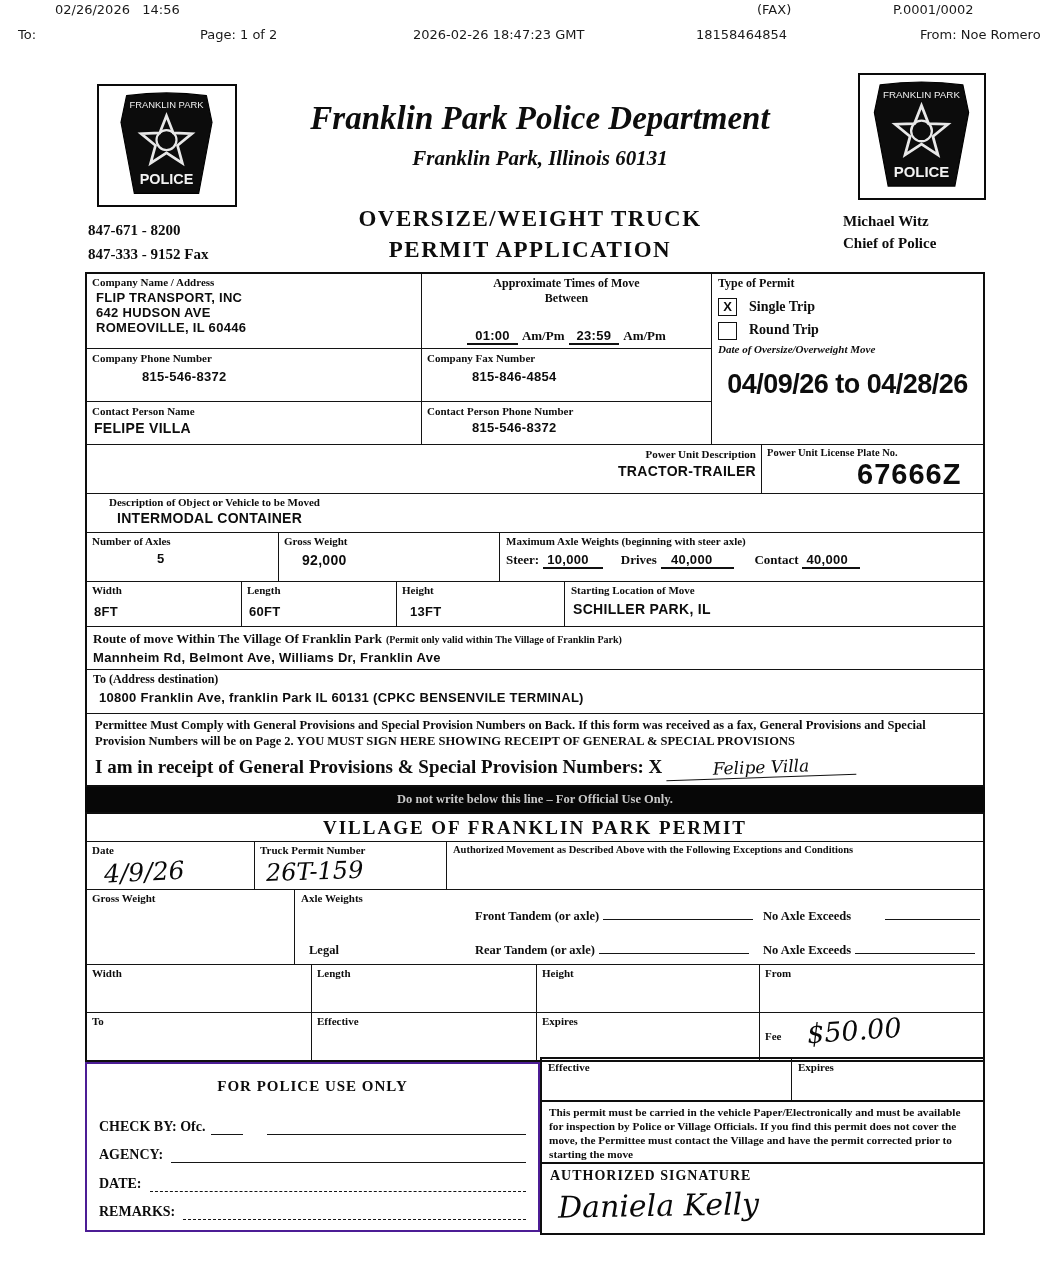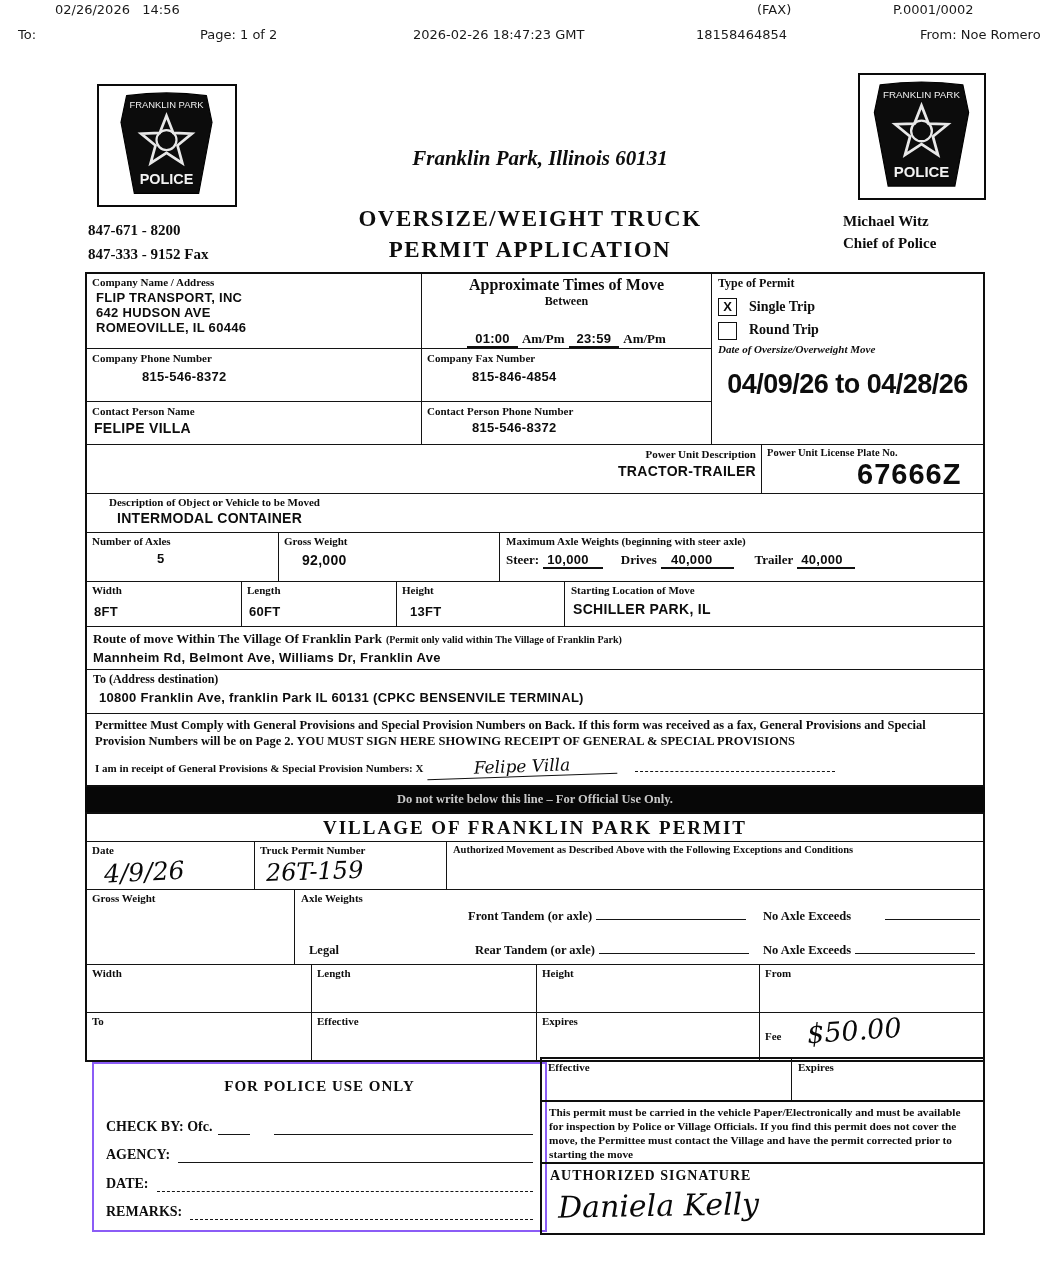--- a/index.html
+++ b/index.html
@@ -51,40 +51,41 @@
   <div class="abs" style="left:858px;top:73px;width:128px;height:127px;border:2.5px solid #0a0a0a;padding:3px;box-sizing:border-box;">
     <svg viewBox="0 0 100 100" width="117" height="115">
       <path d="M14 6 Q50 1 86 6 L91 30 L79 94 L21 94 L9 30 Z" fill="#0c0c0c" stroke="#000"></path>
       <text x="50" y="17" fill="#efefef" font-size="8.5" text-anchor="middle" font-family="Liberation Sans, sans-serif">FRANKLIN PARK</text>
       <polygon points="50,24 56.1,39.6 72.9,40.2 59.9,50.8 64.3,66.8 50,57.5 35.7,66.8 40.1,50.8 27.1,40.2 43.9,39.6" fill="none" stroke="#e8e8e8" stroke-width="2.4"></polygon>
       <circle cx="50" cy="46" r="9" fill="none" stroke="#e8e8e8" stroke-width="2"></circle>
       <text x="50" y="86" fill="#f2f2f2" font-size="13" font-weight="bold" text-anchor="middle" font-family="Liberation Sans, sans-serif">POLICE</text>
     </svg>
   </div>
 
+  <div class="abs" style="left:240px;top:100px;width:600px;text-align:center;font:bold italic 33px 'Liberation Serif',serif;">Franklin Park Police Department</div>
   <div class="abs" style="left:240px;top:146px;width:600px;text-align:center;font:bold italic 21px 'Liberation Serif',serif;">Franklin Park, Illinois 60131</div>
   <div class="abs" style="left:310px;top:206px;width:440px;text-align:center;font:bold 23px 'Liberation Serif',serif;letter-spacing:1.5px;">OVERSIZE/WEIGHT TRUCK</div>
   <div class="abs" style="left:310px;top:237px;width:440px;text-align:center;font:bold 23px 'Liberation Serif',serif;letter-spacing:1.5px;">PERMIT APPLICATION</div>
   <div class="abs serifb" style="left:88px;top:222px;font-size:15px;">847-671 - 8200</div>
   <div class="abs serifb" style="left:88px;top:246px;font-size:15px;">847-333 - 9152   Fax</div>
   <div class="abs serifb" style="left:843px;top:213px;font-size:15px;">Michael Witz</div>
   <div class="abs serifb" style="left:843px;top:235px;font-size:15px;">Chief of Police</div>
 
   <div class="abs" style="left:85px;top:272px;width:900px;height:515px;border:2px solid #0e0e0e;box-sizing:border-box;">
 
     <div class="cell br bb" style="left:0;top:0;width:335px;height:75px;padding:2px 5px;">
       <div class="lbl">Company Name / Address</div>
       <div class="val" style="margin:2px 0 0 4px;line-height:15px;">
         <div>FLIP TRANSPORT, INC</div>
         <div>642 HUDSON AVE</div>
         <div>ROMEOVILLE, IL 60446</div>
       </div>
     </div>
     <div class="cell br bb" style="left:335px;top:0;width:290px;height:75px;padding:2px 4px;text-align:center;">
-      <div class="lbl" style="font-size:16px;">Approximate Times of Move</div>
+      <div class="lbl" style="font-size:12px;">Approximate Times of Move</div>
       <div class="lbl" style="font-size:12px;">Between</div>
       <div style="margin-top:20px;">
         <span class="val" style="border-bottom:2px solid #111;padding:0 8px;">01:00</span>
         <span class="serifb" style="font-size:13px;">Am/Pm</span>
         <span class="val" style="border-bottom:2px solid #111;padding:0 8px;">23:59</span>
         <span class="serifb" style="font-size:13px;">Am/Pm</span>
       </div>
     </div>
     <div class="cell bb" style="left:625px;top:0;width:271px;height:171px;padding:2px 6px;">
       <div class="lbl" style="text-align:left;font-size:12px;">Type of Permit</div>
@@ -140,21 +141,21 @@
       <div class="lbl">Gross Weight</div>
       <div class="val" style="margin:5px 0 0 18px;font-size:14px;">92,000</div>
     </div>
     <div class="cell bb" style="left:413px;top:259px;width:483px;height:49px;padding:2px 6px;">
       <div class="lbl">Maximum Axle Weights (beginning with steer axle)</div>
       <div style="margin-top:3px;">
         <span class="serifb" style="font-size:13px;">Steer:</span>
         <span class="val" style="border-bottom:2px solid #111;padding:0 14px 0 4px;">10,000</span>
         <span class="serifb" style="font-size:13px;margin-left:14px;">Drives</span>
         <span class="val" style="border-bottom:2px solid #111;padding:0 22px 0 10px;">40,000</span>
-        <span class="serifb" style="font-size:13px;margin-left:16px;">Trailer</span>
+        <span class="serifb" style="font-size:13px;margin-left:16px;">Contact</span>
         <span class="val" style="border-bottom:2px solid #111;padding:0 12px 0 4px;">40,000</span>
       </div>
     </div>
 
     <div class="cell br bb" style="left:0;top:308px;width:155px;height:45px;padding:2px 5px;">
       <div class="lbl">Width</div>
       <div class="val" style="margin:8px 0 0 2px;">8FT</div>
     </div>
     <div class="cell br bb" style="left:155px;top:308px;width:155px;height:45px;padding:2px 5px;">
       <div class="lbl">Length</div>
@@ -178,21 +179,21 @@
     </div>
 
     <div class="cell bb" style="left:0;top:396px;width:896px;height:44px;padding:2px 6px;">
       <div class="serifb" style="font-size:12px;">To (Address destination)</div>
       <div class="val" style="margin:3px 0 0 6px;">10800 Franklin Ave, franklin Park IL 60131 (CPKC BENSENVILE TERMINAL)</div>
     </div>
 
     <div class="cell" style="left:0;top:440px;width:896px;height:71px;padding:3px 8px;">
       <div class="serifb" style="font-size:12.5px;line-height:1.3;">Permittee Must Comply with General Provisions and Special Provision Numbers on Back.  If this form was received as a fax, General Provisions and Special Provision Numbers will be on Page 2.  YOU MUST SIGN HERE SHOWING RECEIPT OF GENERAL &amp; SPECIAL PROVISIONS</div>
       <div style="margin-top:6px;">
-        <span class="serifb" style="font-size:11px;">I am in receipt of General Provisions &amp; Special Provision Numbers: X</span>
+        <span class="serifb" style="font-size:19px;">I am in receipt of General Provisions &amp; Special Provision Numbers: X</span>
         <span class="hand" style="display:inline-block;font-size:17px;border-bottom:1.6px solid #111;width:190px;text-align:center;transform:rotate(-2deg);">Felipe Villa</span>
         <span class="ul" style="width:200px;margin-left:14px;border-bottom-style:dashed;"></span>
       </div>
     </div>
   </div>
 
   <div class="abs bar" style="left:85px;top:787px;width:900px;height:25px;line-height:25px;">Do not write below this line – For Official Use Only.</div>
 
   <div class="abs" style="left:85px;top:812px;width:900px;height:250px;border:2px solid #0e0e0e;box-sizing:border-box;">
     <div class="cell bb" style="left:0;top:0;width:896px;height:28px;text-align:center;font:bold 19px 'Liberation Serif',serif;letter-spacing:2px;line-height:28px;">VILLAGE OF FRANKLIN PARK PERMIT</div>
@@ -207,21 +208,21 @@
     </div>
     <div class="cell bb" style="left:360px;top:28px;width:536px;height:48px;padding:2px 6px;">
       <div class="lbl-sm">Authorized Movement as Described Above with the Following Exceptions and Conditions</div>
     </div>
 
     <div class="cell br bb" style="left:0;top:76px;width:208px;height:75px;padding:2px 5px;">
       <div class="lbl">Gross Weight</div>
     </div>
     <div class="cell bb" style="left:208px;top:76px;width:688px;height:75px;padding:2px 6px;">
       <div class="lbl">Axle Weights</div>
-      <div style="position:absolute;left:173px;top:16px;">
+      <div style="position:absolute;left:180px;top:16px;">
         <span class="serifb" style="font-size:12.5px;">Front Tandem (or axle)</span>
         <span class="ul" style="width:150px;"></span>
       </div>
       <div style="position:absolute;left:468px;top:16px;">
         <span class="serifb" style="font-size:12.5px;">No Axle Exceeds</span>
         <span class="ul" style="width:95px;margin-left:30px;"></span>
       </div>
       <div style="position:absolute;left:14px;top:50px;">
         <span class="serifb" style="font-size:12.5px;">Legal</span>
       </div>
@@ -256,21 +257,21 @@
     </div>
     <div class="cell br" style="left:450px;top:199px;width:223px;height:47px;padding:2px 5px;">
       <div class="lbl">Expires</div>
     </div>
     <div class="cell" style="left:673px;top:199px;width:223px;height:47px;padding:2px 5px;">
       <span class="lbl">Fee</span>
       <span class="hand" style="font-size:27px;margin-left:22px;display:inline-block;transform:rotate(-4deg);">$50.00</span>
     </div>
   </div>
 
-  <div class="abs" style="left:92px;top:1062px;width:455px;height:170px;border:2px solid #8b5cf6;box-sizing:border-box;padding:8px 12px;">
+  <div class="abs" style="left:85px;top:1062px;width:455px;height:170px;border:2px solid #4c1d95;box-sizing:border-box;padding:8px 12px;">
     <div style="text-align:center;font:bold 15px 'Liberation Serif',serif;letter-spacing:1px;margin-top:6px;">FOR POLICE USE ONLY</div>
     <div class="flexline" style="margin-top:24px;">
       <span class="serifb" style="font-size:14px;">CHECK BY: Ofc.</span>
       <span class="ul" style="width:32px;margin-left:6px;"></span>
       <span class="ul" style="flex:1;margin-left:24px;"></span>
     </div>
     <div class="flexline" style="margin-top:12px;">
       <span class="serifb" style="font-size:14px;">AGENCY:</span>
       <span class="ul" style="flex:1;margin-left:8px;"></span>
     </div>

